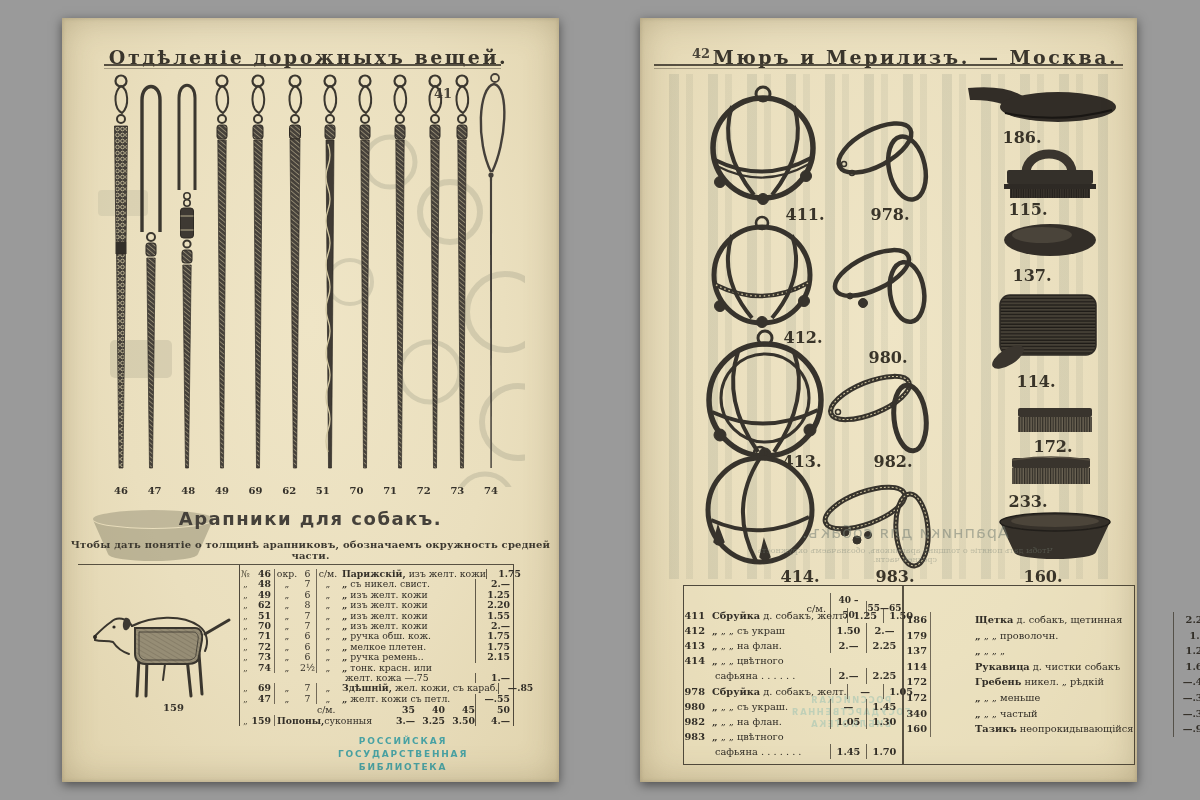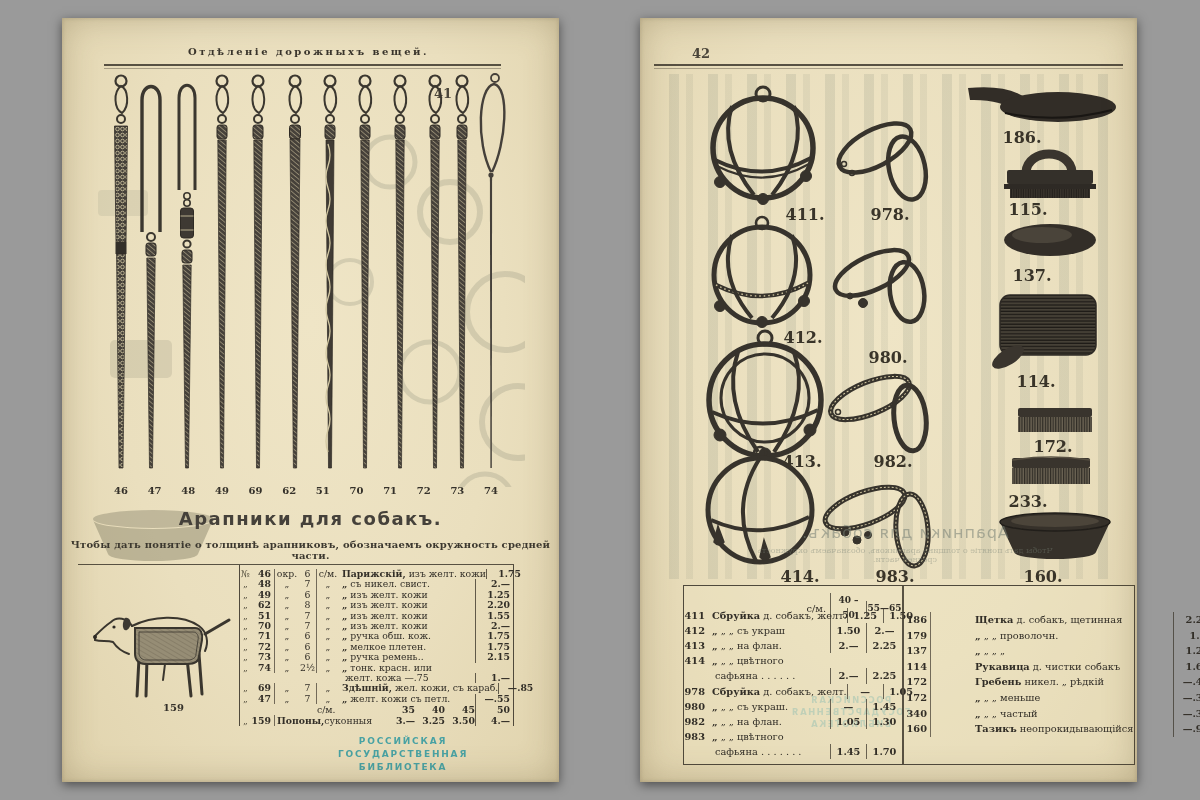--- a/index.html
+++ b/index.html
@@ -7,21 +7,21 @@
          font-family:"DejaVu Serif",serif;color:#322e27;}
   .page{position:absolute;top:18px;width:497px;height:764px;
         background:radial-gradient(ellipse at 50% 40%, #efe5c6 0%, #eadfbe 55%, #e0d3ad 100%);
         box-shadow:0 3px 10px rgba(0,0,0,.5);}
   .page-shade{position:absolute;inset:0;pointer-events:none;
         box-shadow:inset 0 0 34px rgba(101,84,51,.30), inset 0 0 4px rgba(90,75,45,.25);}
   #page-left{left:62px;}
   #page-right{left:640px;}
 
   
-  .hdr-title{position:absolute;top:28px;font-weight:bold;font-size:10px;letter-spacing:2.5px;
+  .hdr-title{position:absolute;top:28px;font-weight:bold;font-size:19px;letter-spacing:2.5px;
              color:#3a352c;text-align:center;padding-left:40px;}
   #page-left .hdr-title{left:0;right:44px;}
   #page-right .hdr-title{left:14px;right:0;}
   .hdr-num{position:absolute;top:28px;font-weight:bold;font-size:13px;color:#4a453a;}
   #page-left .hdr-num{left:372px;margin-top:40px;}
   #page-right .hdr-num{left:52px;}
   .hdr-rule{position:absolute;top:46px;height:2px;
             border-top:2px solid rgba(72,66,54,.9);border-bottom:1px solid rgba(72,66,54,.4);}
   #page-left .hdr-rule{left:42px;right:58px;}
   #page-right .hdr-rule{left:14px;right:14px;}
@@ -455,20 +455,21 @@
     <div class="stamp-line">РОССИЙСКАЯ</div>
         <div class="stamp-line">ГОСУДАРСТВЕННАЯ</div>
         <div class="stamp-line">БИБЛИОТЕКА</div>
       </div>
 
     <div class="page-shade"></div>
   </div>
 
   <div class="page" id="page-right">
     <div class="hdr-num">42</div>
+    <div class="hdr-title">Мюръ и Мерилизъ. — Москва.</div>
     <div class="hdr-rule"></div>
 
     <div class="ghost-stripes"></div>
 
     <svg class="figures-svg" width="470" height="505" viewBox="0 0 470 505">
       <defs>
         <pattern id="teeth" width="2.6" height="6" patternUnits="userSpaceOnUse">
           <rect width="2.6" height="6" fill="#6b6353"></rect>
             <rect width="1.2" height="6" fill="#2f2b25"></rect>
         </pattern>

